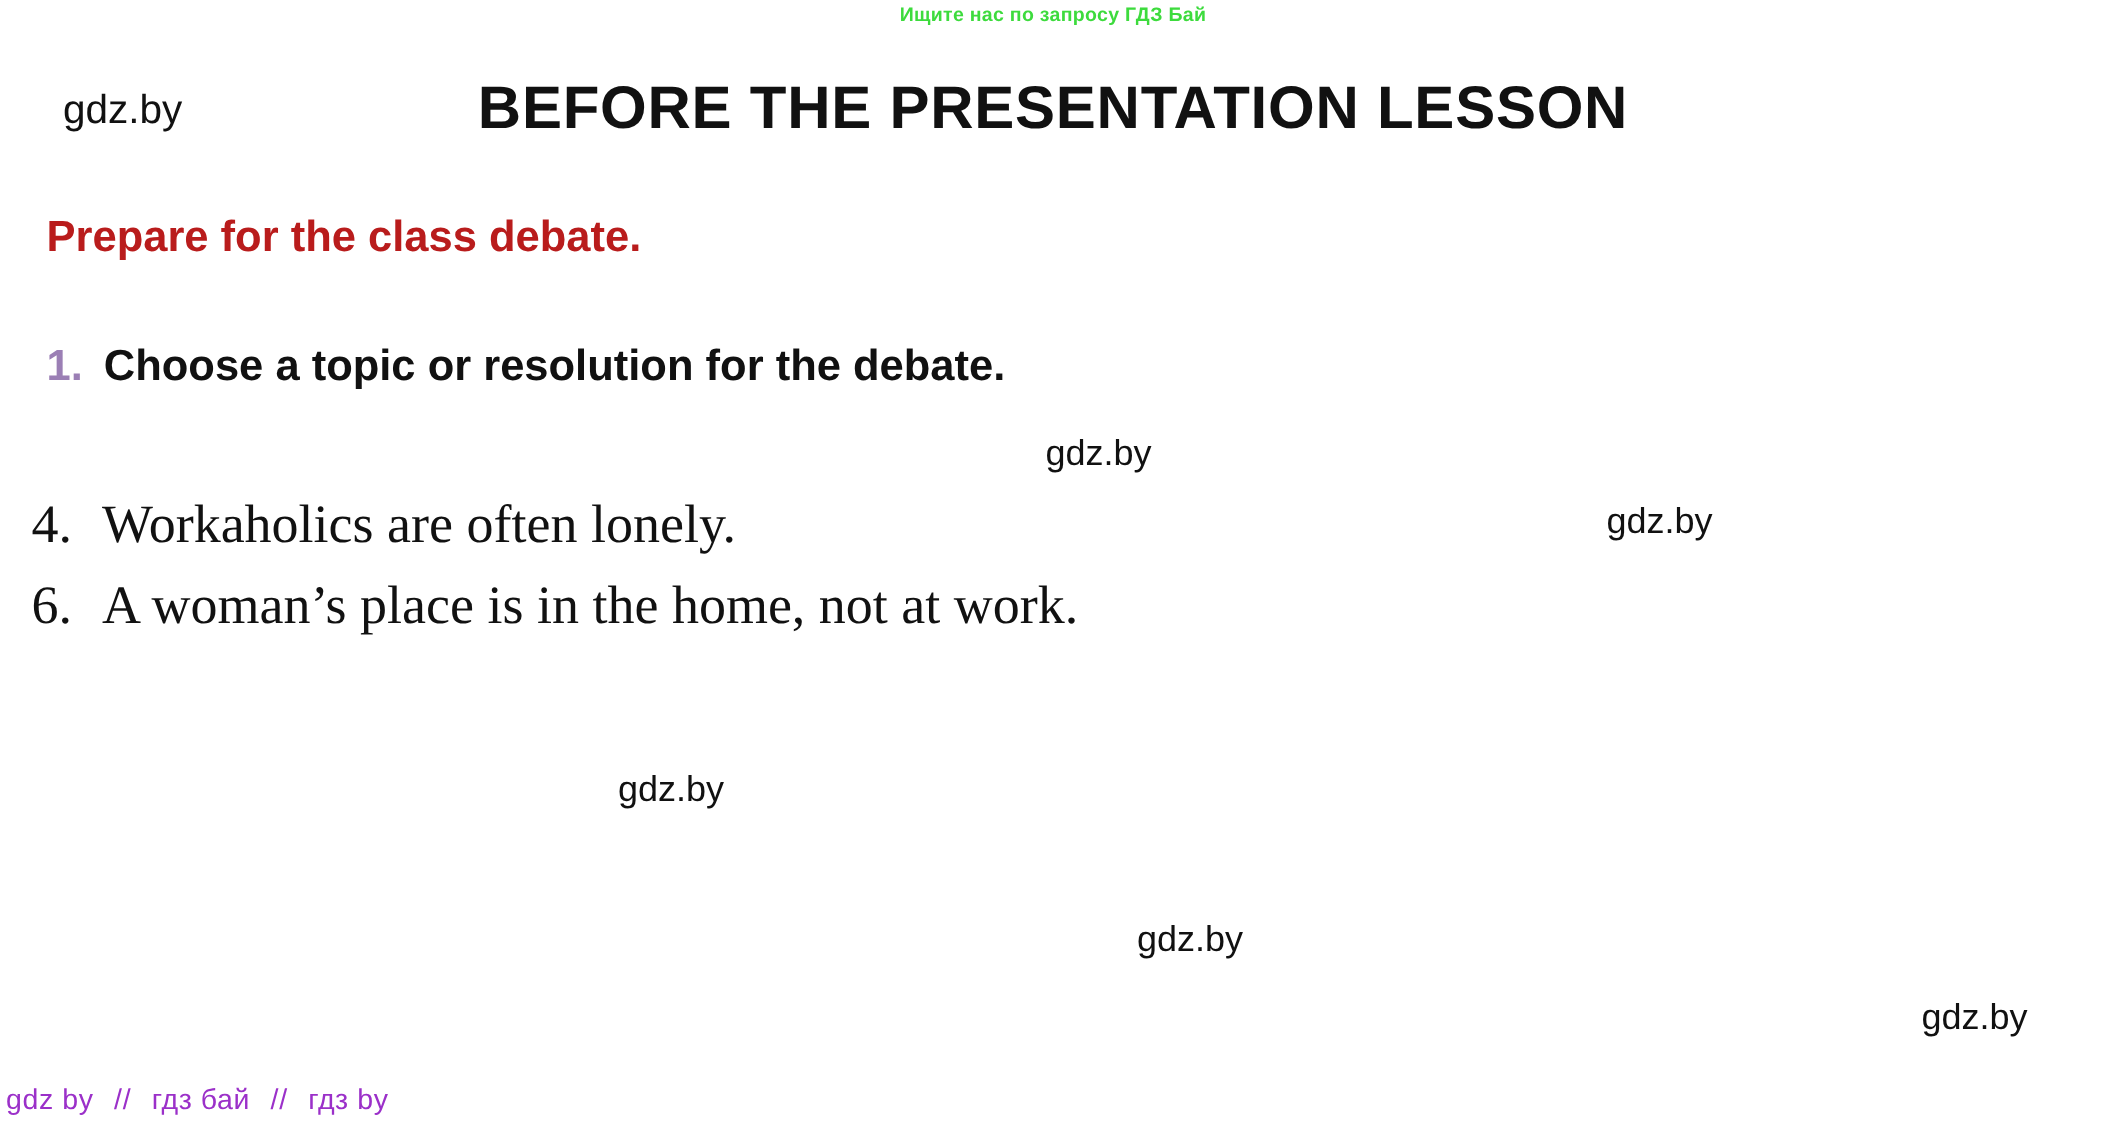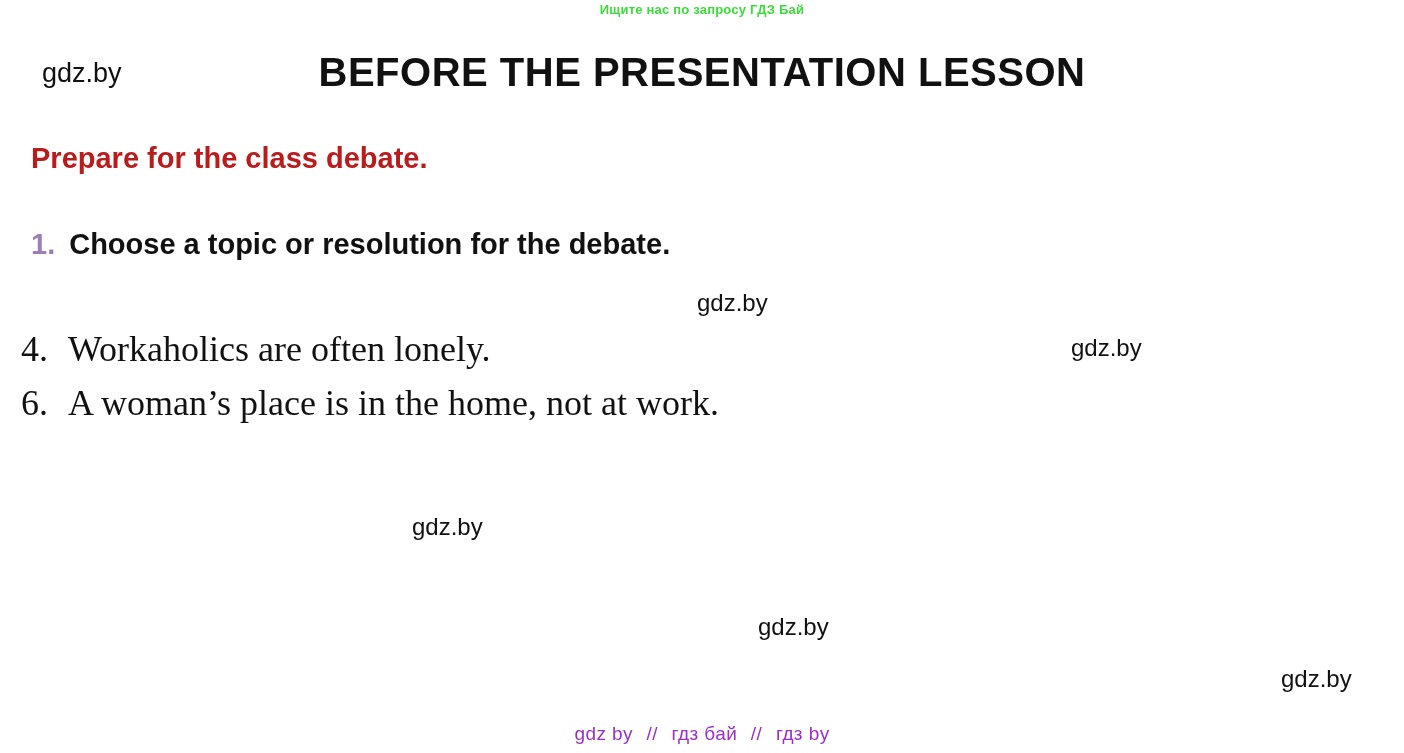--- a/index.html
+++ b/index.html
@@ -120,21 +120,20 @@
   .wm-line1    { top: 334px; left: 1060px; font-size: 24px; }
   .wm-line3    { top: 513px; left: 401px; font-size: 24px; }
   .wm-line5    { top: 613px; left: 747px; font-size: 24px; }
   .wm-right    { top: 665px; left: 1270px; font-size: 24px; }
 
   .bottom-banner {
     position: absolute;
     bottom: 8px;
     left: 0;
     width: 100%;
-    text-align: center;
     font-size: 19px;
     color: #9b30c9;
     font-family: "Liberation Sans", sans-serif;
     letter-spacing: 0.4px;
   }
   .bottom-banner span { margin: 0 4px; }
 </style>
 </head>
 <body>
 

